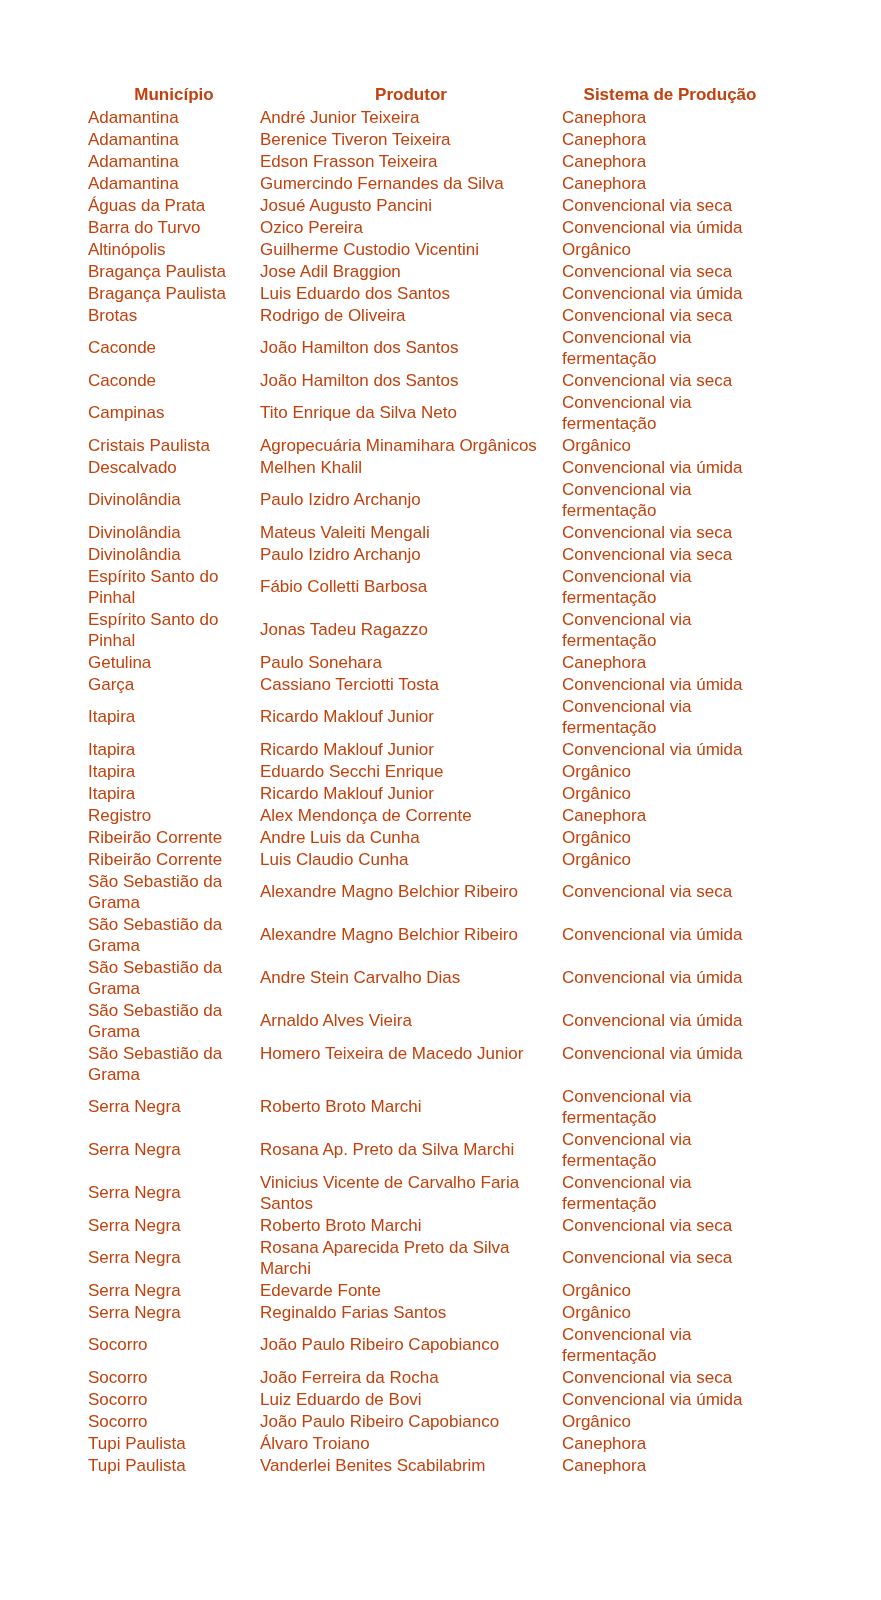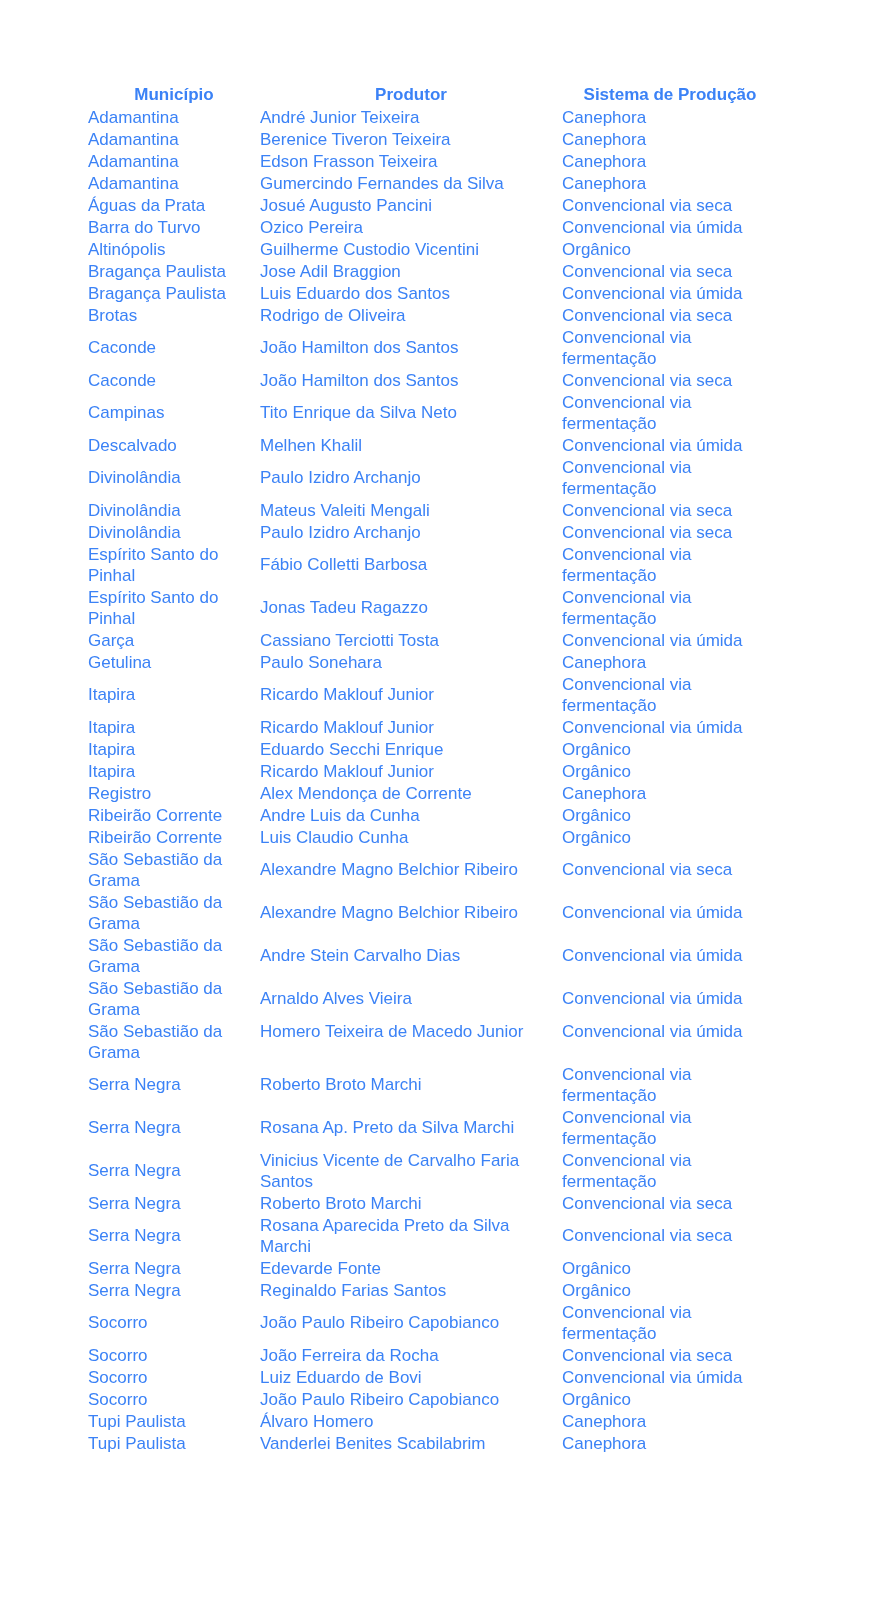--- a/index.html
+++ b/index.html
@@ -5,21 +5,21 @@
   html, body {
     margin: 0;
     padding: 0;
     background: #ffffff;
   }
   .page {
     position: relative;
     width: 881px;
     height: 1600px;
     background: #ffffff;
-    color: #3b82f6;
+    color: #c2410c;
     font-family: "Liberation Sans", sans-serif;
     overflow: hidden;
   }
   table.ptable {
     position: absolute;
     left: 88px;
     top: 84px;
     border-collapse: collapse;
     table-layout: fixed;
     width: 690px;
@@ -127,20 +127,25 @@
           <td>João Hamilton dos Santos</td>
           <td>Convencional via seca</td>
         </tr>
         <tr>
           <td>Campinas</td>
           <td>Tito Enrique da Silva Neto</td>
           <td>Convencional via
 fermentação</td>
         </tr>
         <tr>
+          <td>Cristais Paulista</td>
+          <td>Agropecuária Minamihara Orgânicos</td>
+          <td>Orgânico</td>
+        </tr>
+        <tr>
           <td>Descalvado</td>
           <td>Melhen Khalil</td>
           <td>Convencional via úmida</td>
         </tr>
         <tr>
           <td>Divinolândia</td>
           <td>Paulo Izidro Archanjo</td>
           <td>Convencional via
 fermentação</td>
         </tr>
@@ -162,30 +167,30 @@
 fermentação</td>
         </tr>
         <tr>
           <td>Espírito Santo do
 Pinhal</td>
           <td>Jonas Tadeu Ragazzo</td>
           <td>Convencional via
 fermentação</td>
         </tr>
         <tr>
+          <td>Getulina</td>
+          <td>Paulo Sonehara</td>
+          <td>Canephora</td>
+        </tr>
+        <tr>
           <td>Garça</td>
           <td>Cassiano Terciotti Tosta</td>
           <td>Convencional via úmida</td>
         </tr>
         <tr>
-          <td>Getulina</td>
-          <td>Paulo Sonehara</td>
-          <td>Canephora</td>
-        </tr>
-        <tr>
           <td>Itapira</td>
           <td>Ricardo Maklouf Junior</td>
           <td>Convencional via
 fermentação</td>
         </tr>
         <tr>
           <td>Itapira</td>
           <td>Ricardo Maklouf Junior</td>
           <td>Convencional via úmida</td>
         </tr>
@@ -300,21 +305,21 @@
           <td>Luiz Eduardo de Bovi</td>
           <td>Convencional via úmida</td>
         </tr>
         <tr>
           <td>Socorro</td>
           <td>João Paulo Ribeiro Capobianco</td>
           <td>Orgânico</td>
         </tr>
         <tr>
           <td>Tupi Paulista</td>
-          <td>Álvaro Homero</td>
+          <td>Álvaro Troiano</td>
           <td>Canephora</td>
         </tr>
         <tr>
           <td>Tupi Paulista</td>
           <td>Vanderlei Benites Scabilabrim</td>
           <td>Canephora</td>
         </tr>
       </tbody>
   </table>
 </div>

